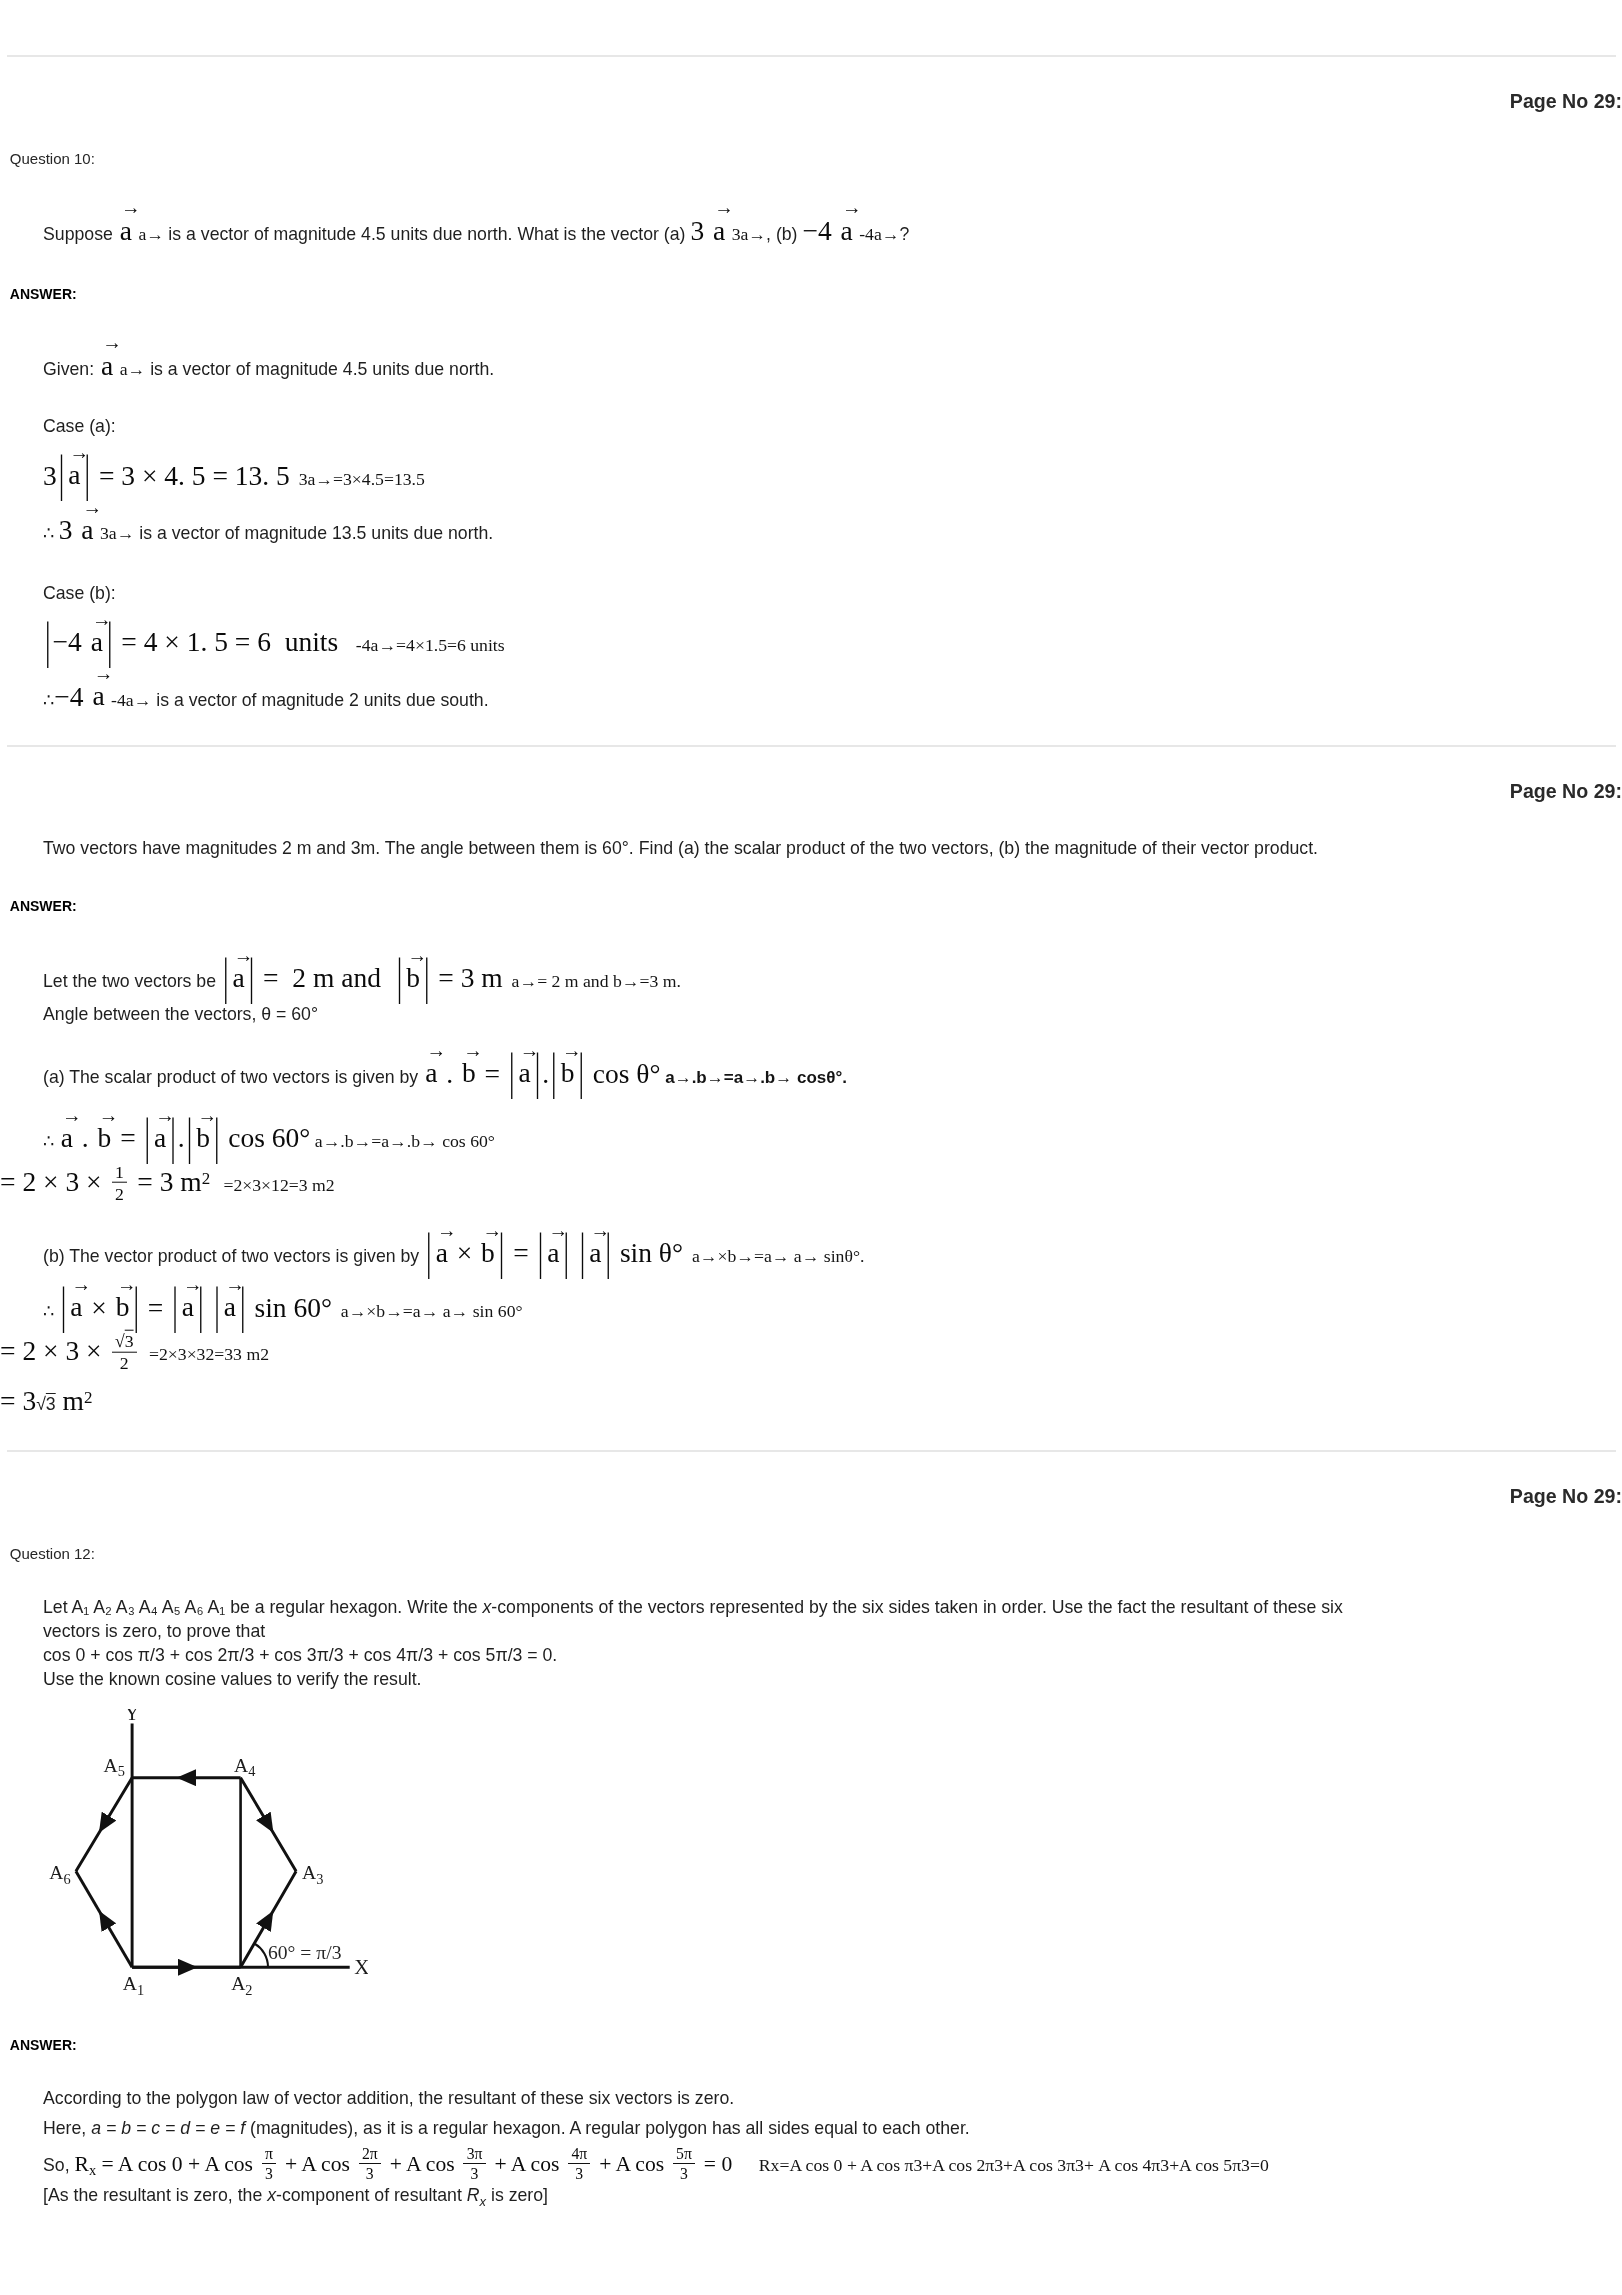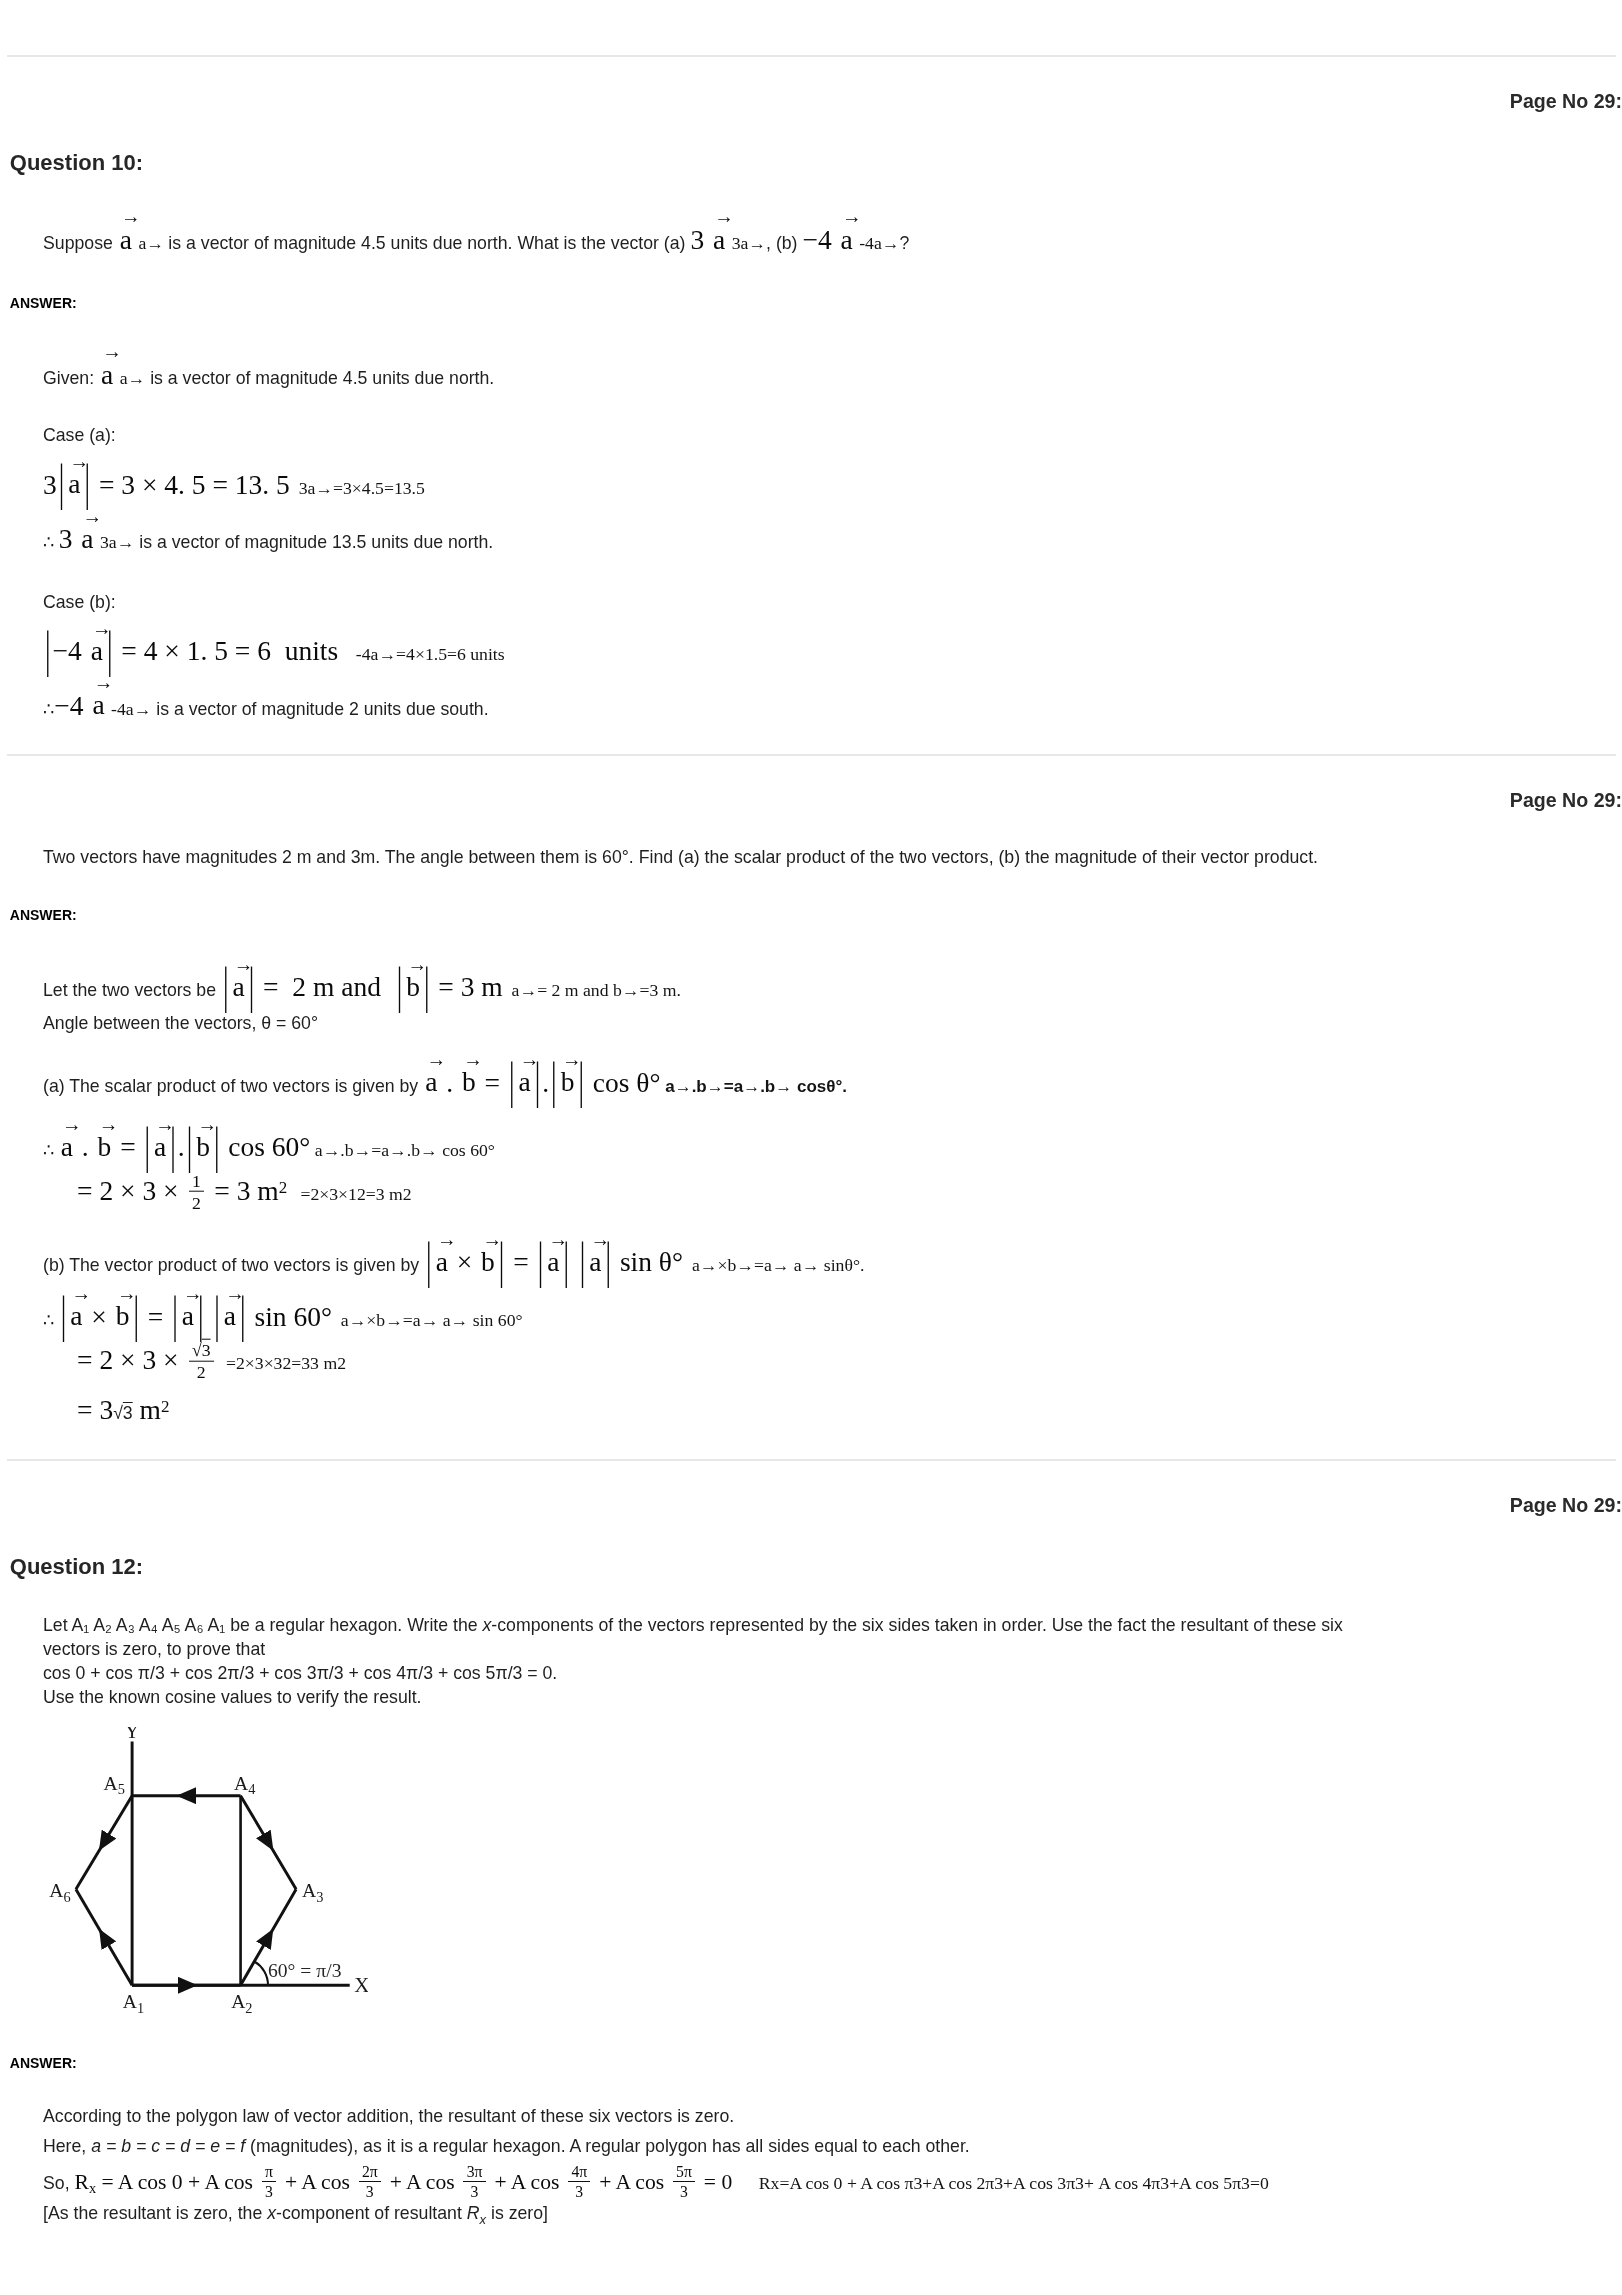--- a/index.html
+++ b/index.html
@@ -2,25 +2,25 @@
 <html style="font-size:10.5px"><head>
 <meta charset="utf-8">
 <style>
   html,body{margin:0;padding:0;background:#ffffff;}
   .page{position:relative;width:1622px;min-height:2295px;background:#fff;overflow:hidden;
         font-family:"Liberation Sans","DejaVu Sans",sans-serif;color:#1f1f1f;}
   .rule{height:2px;background:#e7e7e7;margin:0 6.5px;}
   .rule-top{margin-top:55px;}
   .rule-mid{margin-top:31px;}
   .pageno{margin-top:33px;text-align:right;font-weight:bold;font-size:19.6px;color:#2a2a2a;}
-  .qheading{margin:37px 0 0 9.8px;font-weight:bold;font-size:22px;color:#262626;}
+  .qheading{margin:37px 0 0 9.8px;font-weight:normal;font-size:15px;color:#262626;}
   .answer{margin:37px 0 0 9.8px;font-weight:bold;font-size:14px;color:#000000;}
   .line{white-space:pre-wrap;font-size:17.7px;line-height:1.35;}
   .indent{margin-left:43px;margin-right:18.3px;}
-  .indent2{margin-left:77px;margin-right:18.3px;}
+  .indent2{margin-right:18.3px;}
   .mt-lg{margin-top:34px;}
   .mt-sm{margin-top:6.5px;}
   .mt-eq{margin-top:17px;}
   
   .tx{font-family:"Liberation Sans","DejaVu Sans",sans-serif;}
   .it{font-style:italic;}
   .mm{font-family:"Liberation Serif","DejaVu Serif",serif;font-size:27.5px;color:#0b0b0b;}
   .msm{font-family:"Liberation Serif","DejaVu Serif",serif;font-size:17.7px;color:#141414;}
   .msb{font-family:"Liberation Sans","DejaVu Sans",sans-serif;font-weight:bold;font-size:17px;color:#141414;}
   .vec{display:inline-block;position:relative;font-family:"Liberation Serif","DejaVu Serif",serif;

